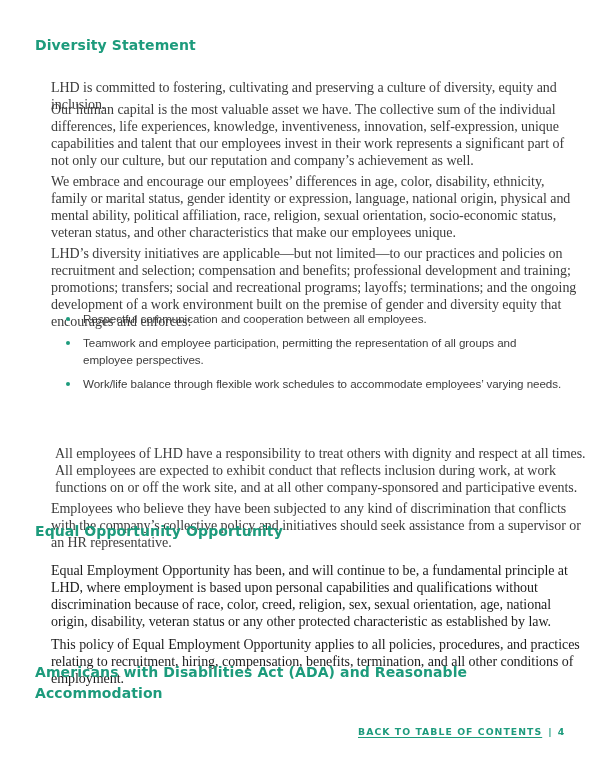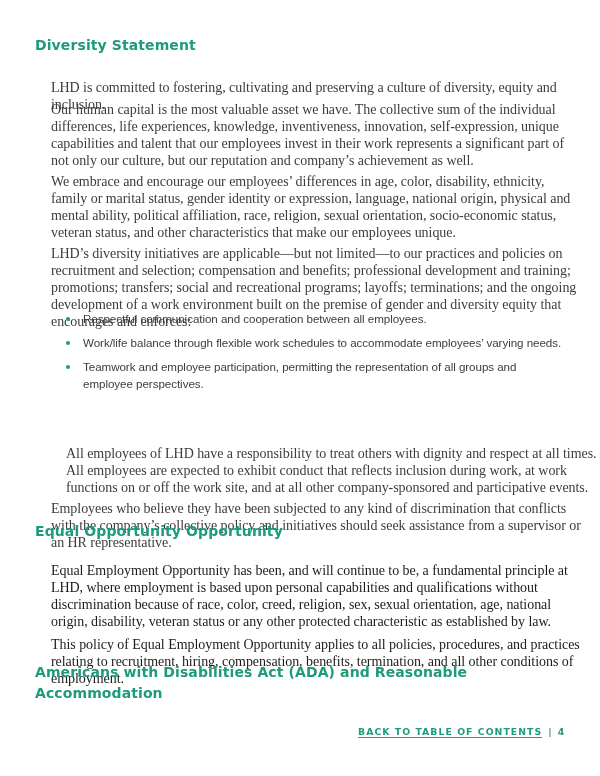--- a/index.html
+++ b/index.html
@@ -92,31 +92,31 @@
 
   <p class="p" style="position:absolute; top:157px; left:0; width:532px;">We embrace and encourage our employees’ differences in age, color, disability, ethnicity, family or marital status, gender identity or expression, language, national origin, physical and mental ability, political affiliation, race, religion, sexual orientation, socio-economic status, veteran status, and other characteristics that make our employees unique.</p>
 
   <p class="p" style="position:absolute; top:229px; left:0; width:532px;">LHD’s diversity initiatives are applicable—but not limited—to our practices and policies on recruitment and selection; compensation and benefits; professional development and training; promotions; transfers; social and recreational programs; layoffs; terminations; and the ongoing development of a work environment built on the premise of gender and diversity equity that encourages and enforces:</p>
 
   <ul class="bullets" style="position:absolute; top:298px; left:0; width:532px;">
     <li style="margin-bottom:7px;">
       <span class="dot"></span>
       <span>Respectful communication and cooperation between all employees.</span>
     </li>
+    <li style="margin-bottom:7px; padding-right:20px;">
+      <span class="dot"></span>
+      <span>Teamwork and employee participation, permitting the representation of all groups and employee perspectives.</span>
+    </li>
     <li style="margin-bottom:7px;">
       <span class="dot"></span>
       <span>Work/life balance through flexible work schedules to accommodate employees’ varying needs.</span>
     </li>
-    <li style="margin-bottom:7px; padding-right:20px;">
-      <span class="dot"></span>
-      <span>Teamwork and employee participation, permitting the representation of all groups and employee perspectives.</span>
-    </li>
   </ul>
 
-  <p class="p" style="position:absolute; top:429px; left:15px; width:532px;">All employees of LHD have a responsibility to treat others with dignity and respect at all times. All employees are expected to exhibit conduct that reflects inclusion during work, at work functions on or off the work site, and at all other company-sponsored and participative events.</p>
+  <p class="p" style="position:absolute; top:429px; left:4px; width:532px;">All employees of LHD have a responsibility to treat others with dignity and respect at all times. All employees are expected to exhibit conduct that reflects inclusion during work, at work functions on or off the work site, and at all other company-sponsored and participative events.</p>
 
   <p class="p" style="position:absolute; top:484px; left:0; width:532px;">Employees who believe they have been subjected to any kind of discrimination that conflicts with the company’s collective policy and initiatives should seek assistance from a supervisor or an HR representative.</p>
 
   <h2 class="h2" style="position:absolute; top:521px; left:0; width:532px;">Equal Opportunity Opportunity</h2>
 
   <p class="p dark" style="position:absolute; top:546px; left:0; width:532px;">Equal Employment Opportunity has been, and will continue to be, a fundamental principle at LHD, where employment is based upon personal capabilities and qualifications without discrimination because of race, color, creed, religion, sex, sexual orientation, age, national origin, disability, veteran status or any other protected characteristic as established by law.</p>
 
   <p class="p dark" style="position:absolute; top:620px; left:0; width:532px;">This policy of Equal Employment Opportunity applies to all policies, procedures, and practices relating to recruitment, hiring, compensation, benefits, termination, and all other conditions of employment.</p>
 
   <h2 class="h2" style="position:absolute; top:662px; left:0; width:440px;">Americans with Disabilities Act (ADA) and Reasonable Accommodation</h2>

